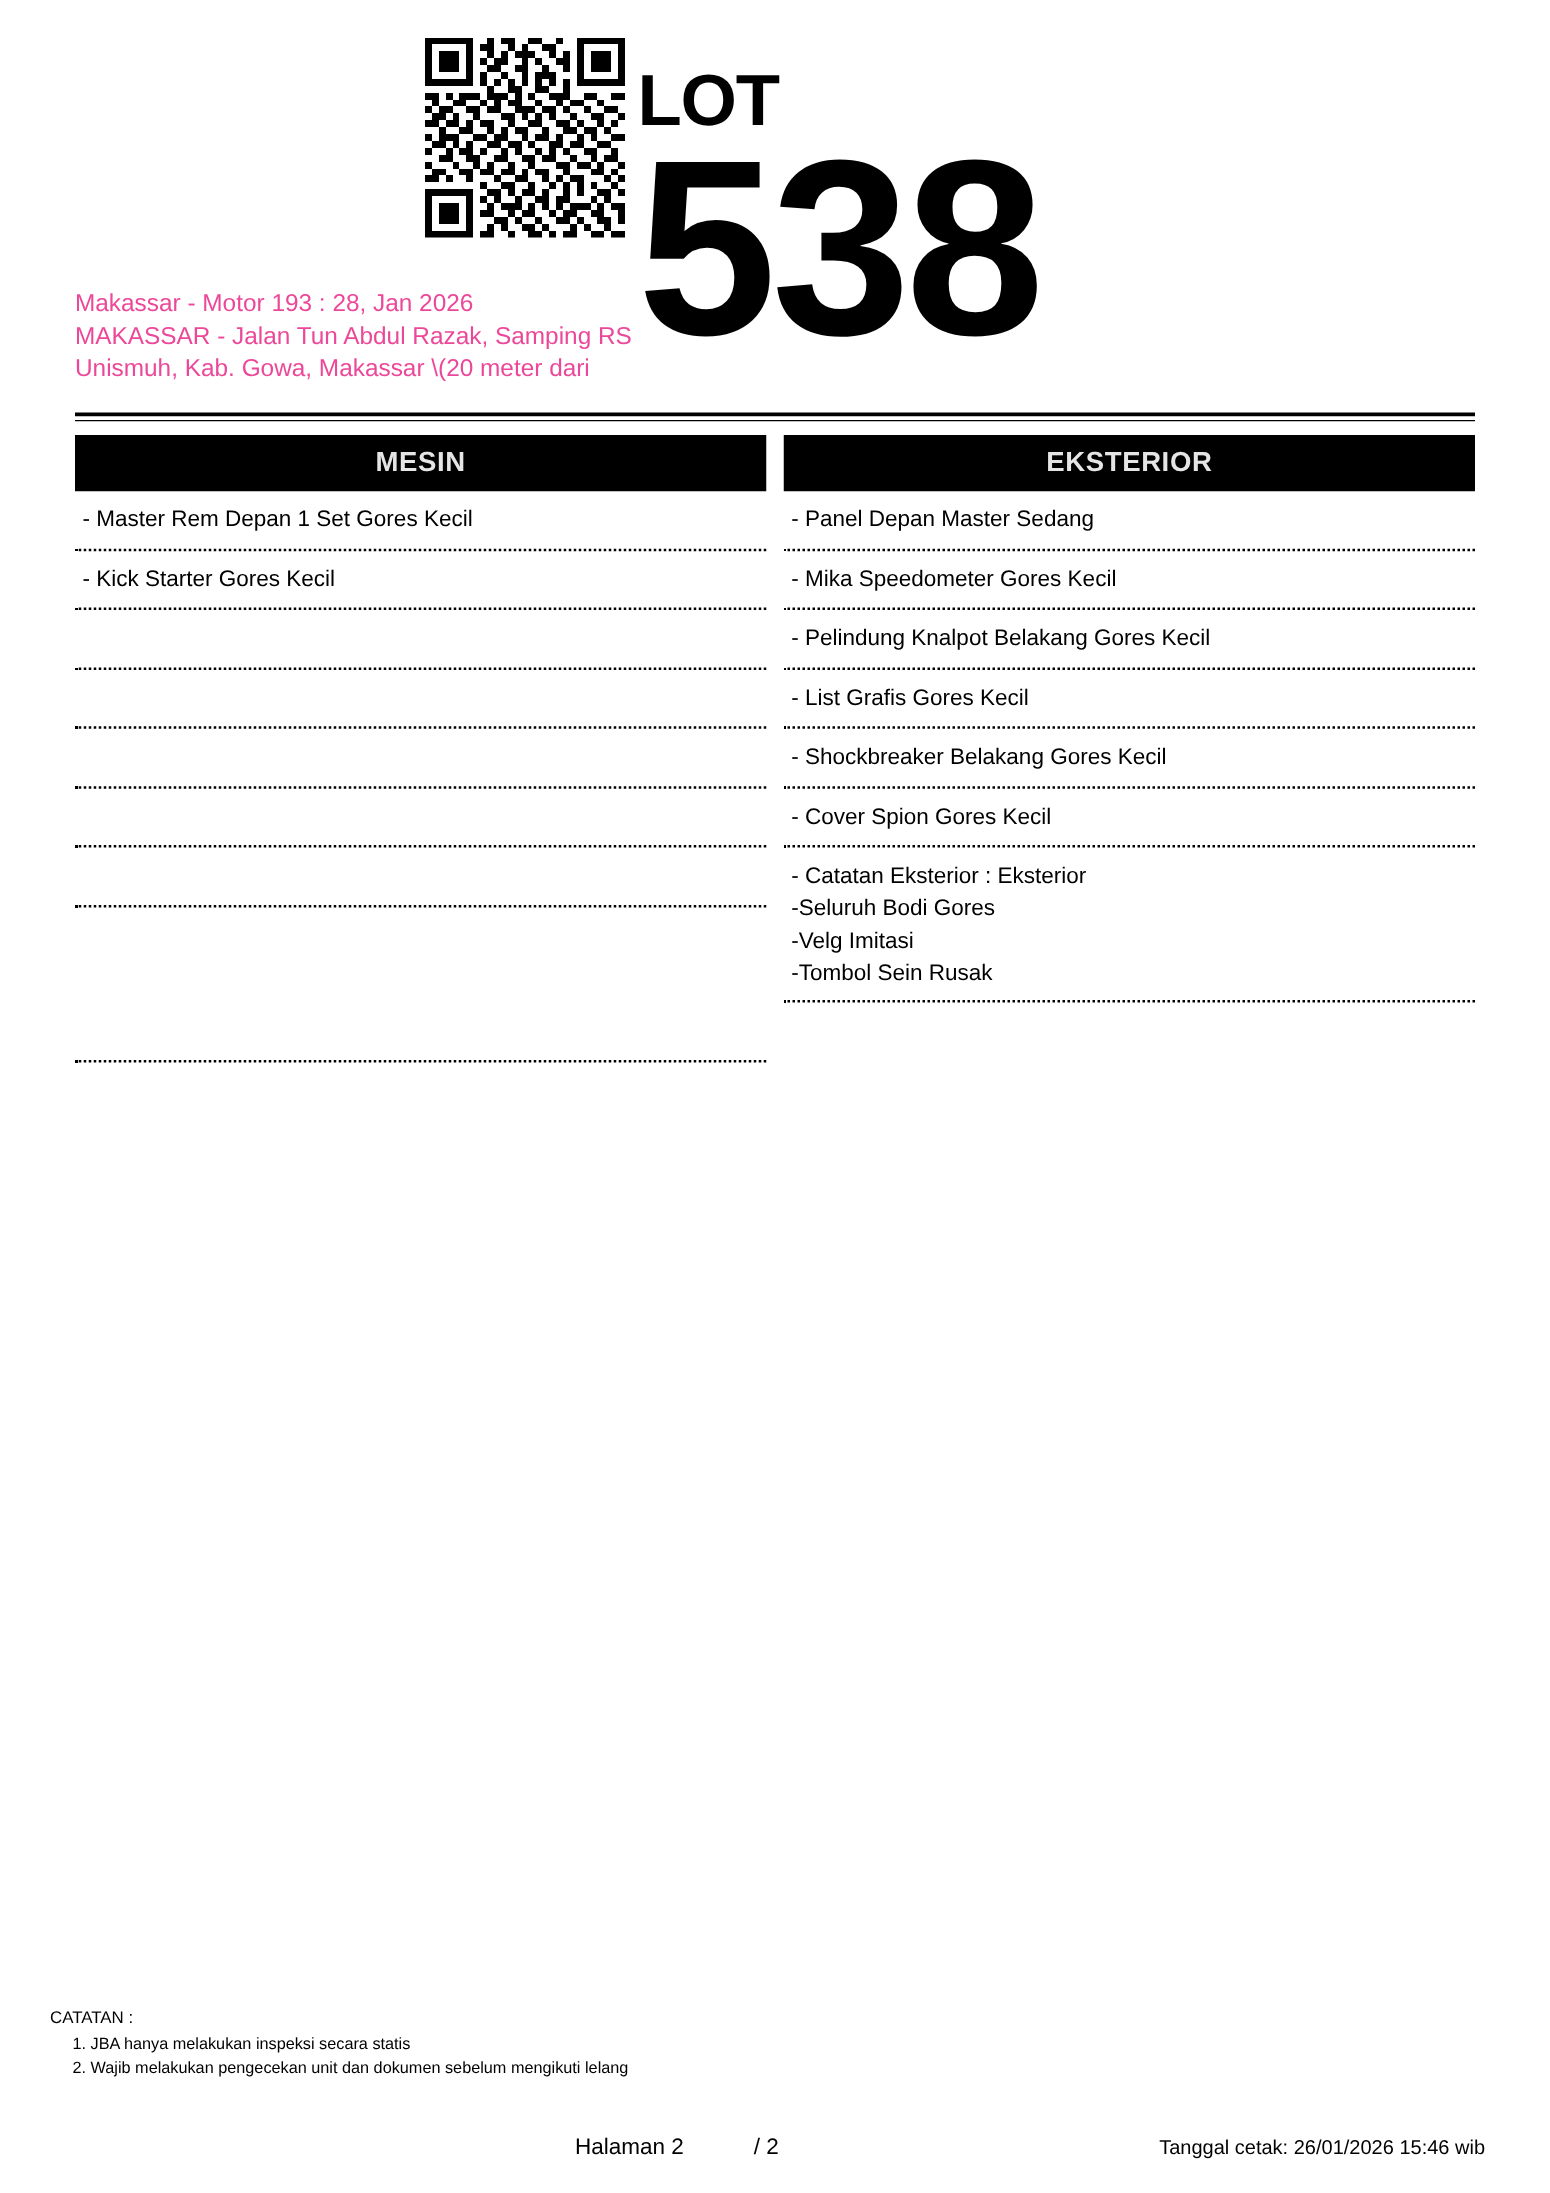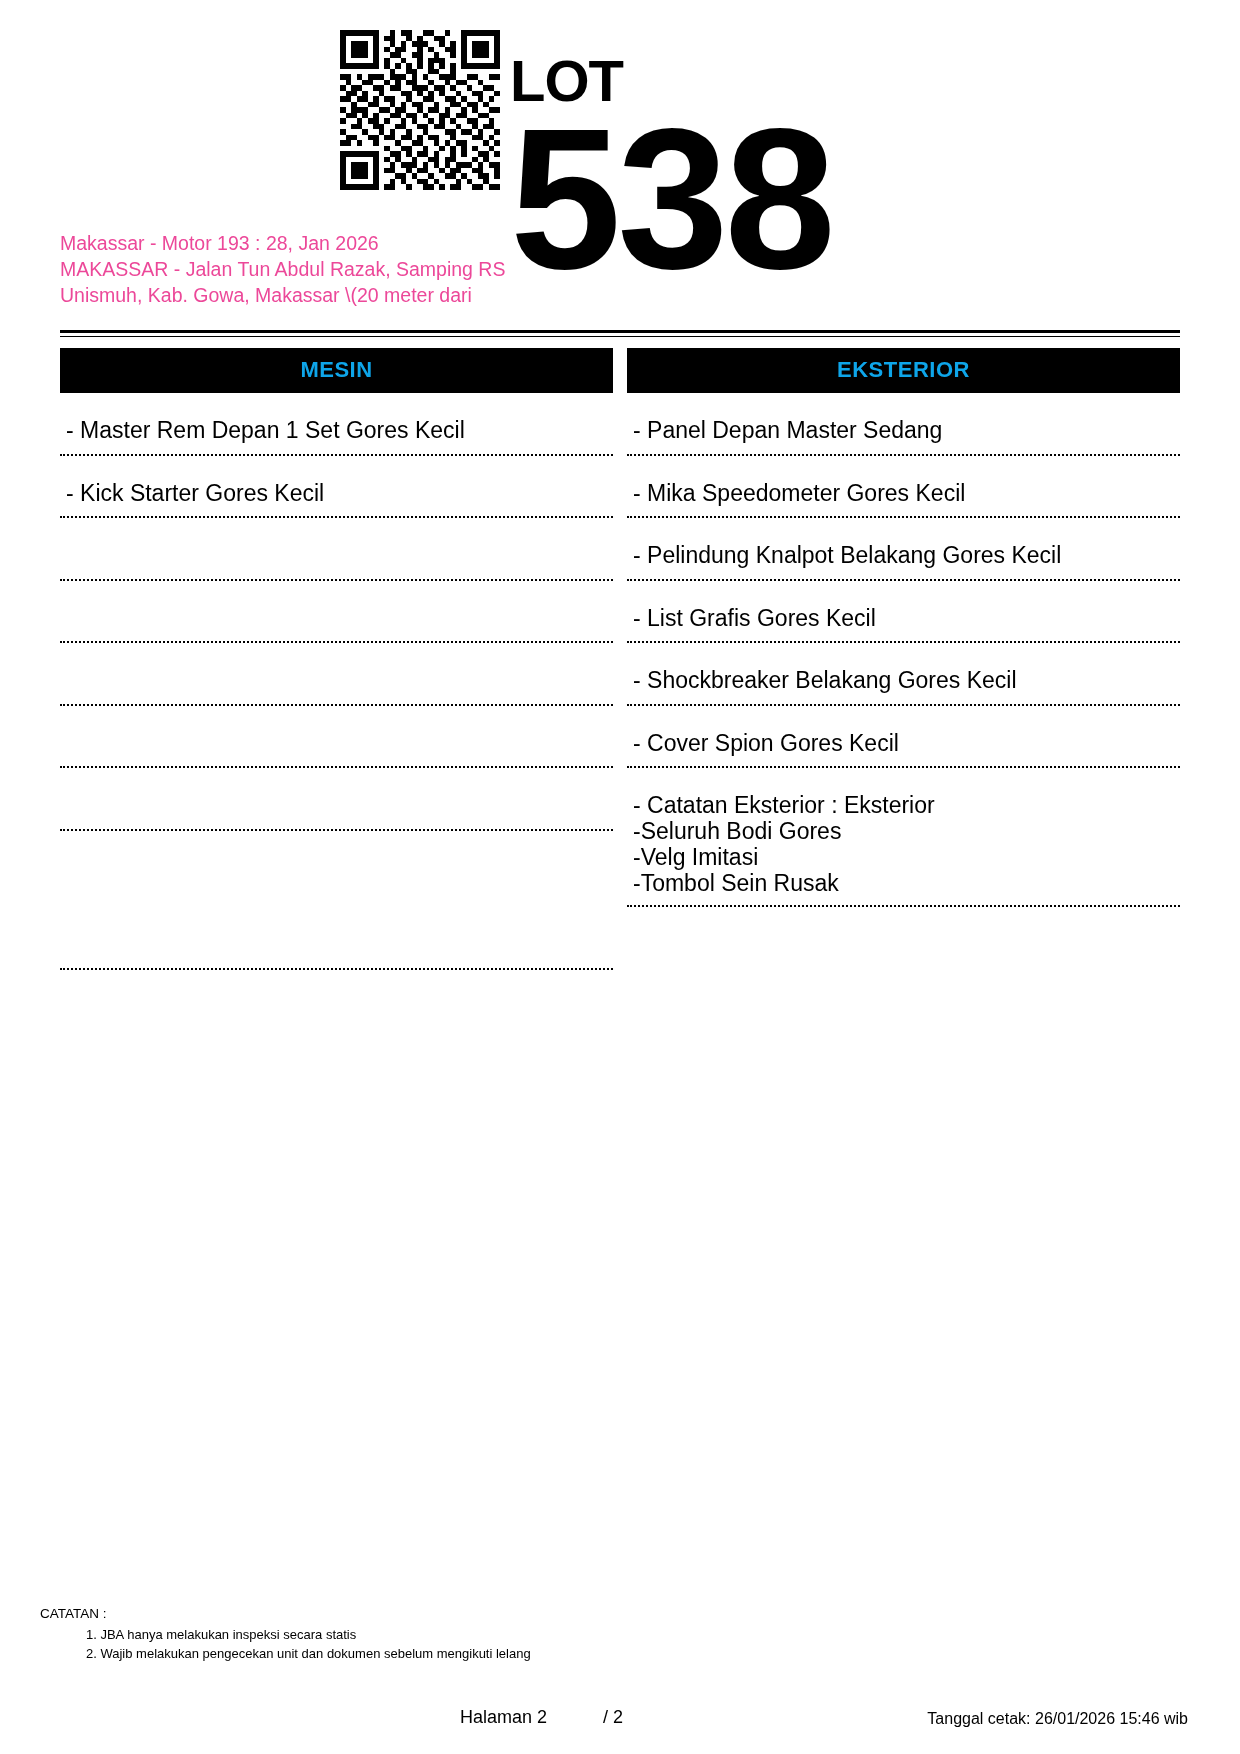--- a/index.html
+++ b/index.html
@@ -98,39 +98,38 @@
     top: 348px;
     width: 1120px;
     display: flex;
     gap: 14px;
   }
   .col {
     width: 553px;
   }
   .col-head {
     background: #000;
-    color: #0ea5e9;
+    color: #e5e5e5;
     text-align: center;
     font-size: 22px;
     font-weight: bold;
     letter-spacing: 0.5px;
     padding: 9px 0 10px 0;
   }
   .rows {
     margin-top: 0;
   }
   .row {
-    font-size: 23px;
+    font-size: 18px;
     line-height: 24.5px;
     padding: 10px 6px 11px 6px;
     border-bottom: 2px dotted #000;
     min-height: 20px;
     box-sizing: border-box;
     white-space: pre-line;
-    margin-top: 15px;
   }
   .row.empty {
     color: transparent;
   }
   .row.multiline {
     line-height: 26px;
     padding-top: 9px;
     padding-bottom: 9px;
   }
 
@@ -153,21 +152,20 @@
     font-size: 13.5px;
   }
   .catatan-list {
     margin: 2px 0 0 18px;
     padding: 0;
   }
   .catatan-list li {
     list-style: none;
     font-size: 13px;
     line-height: 19px;
-    margin-left: 28px;
   }
   .page-no {
     position: absolute;
     left: 460px;
     bottom: 26px;
     font-size: 18px;
   }
   .page-no .slash {
     margin-left: 56px;
   }

